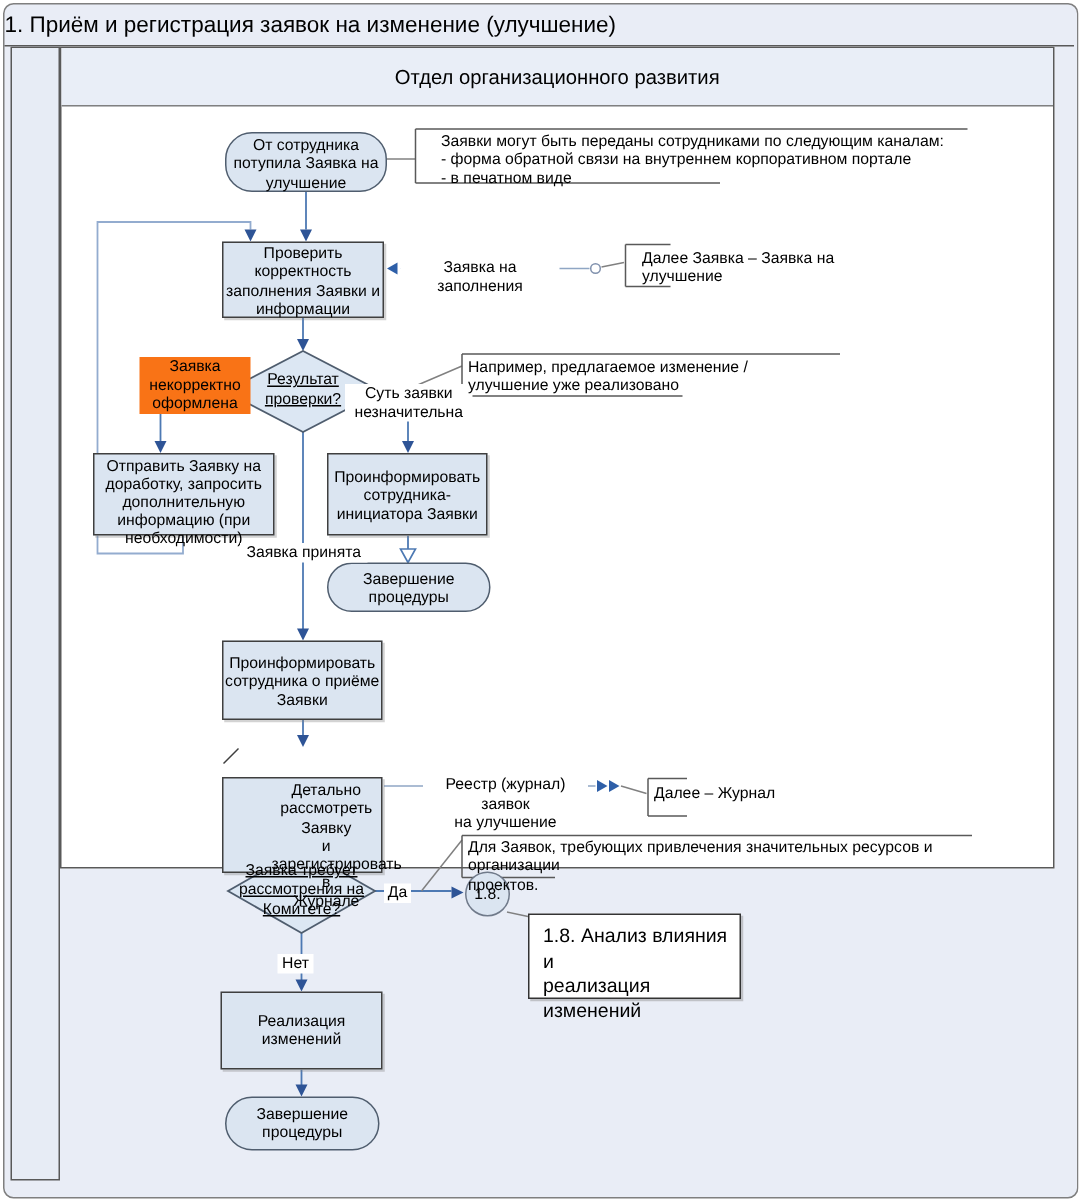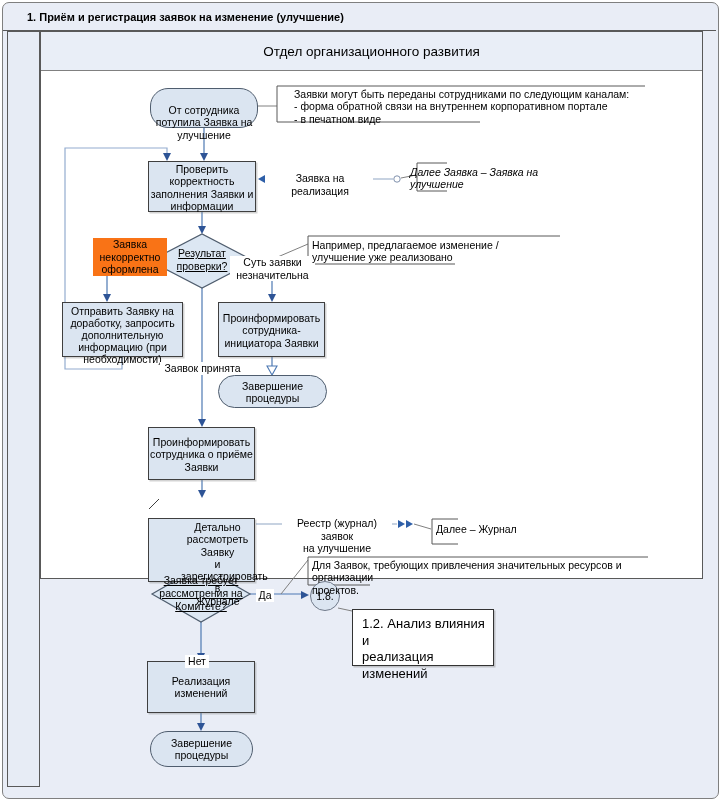--- a/index.html
+++ b/index.html
@@ -1,60 +1,60 @@
 <!DOCTYPE html>
 <html><head>
 <meta charset="utf-8">
 <style>
   html,body{margin:0;padding:0;background:#fff;}
   body{width:719px;height:800px;position:relative;font-family:"Liberation Sans",sans-serif;color:#000;}
   .abs{position:absolute;}
   #page-frame{left:2px;top:2px;width:715px;height:795px;background:#e9edf6;border:1px solid #7f7f7f;border-radius:7px;}
   #title-bar{left:3px;top:3px;width:713px;height:27px;border-bottom:1px solid #595959;display:flex;align-items:center;}
-  #title-bar .t{font-size:11px;padding-left:24px;font-weight:bold;}
+  #title-bar .t{font-size:15px;padding-left:0;}
   #lane-left{left:7px;top:31px;width:33px;height:756px;background:#e7ecf5;border:1px solid #595959;box-sizing:border-box;}
   #lane-main{left:40px;top:31px;width:663px;height:548px;background:#ffffff;border:1px solid #595959;box-sizing:border-box;}
   #lane-header{left:0;top:0;width:100%;height:39px;background:#e9eef7;border-bottom:1px solid #808080;box-sizing:border-box;display:flex;align-items:center;justify-content:center;font-size:13.5px;}
   #connector-layer{left:0;top:0;width:719px;height:800px;z-index:1;}
   .node,.lbl,.ann{z-index:2;}
   .pbox{background:#dbe5f1;border:1.4px solid #3f3f3f;box-sizing:border-box;text-align:center;
         font-size:10.5px;line-height:12.3px;white-space:pre-line;box-shadow:1.5px 1.5px 0 rgba(130,130,130,.35);}
   .oval{background:#dbe5f1;border:1.3px solid #4f5d6e;box-sizing:border-box;border-radius:18px;
         text-align:center;font-size:10.5px;line-height:12.3px;white-space:pre-line;}
   .dtext{text-align:center;font-size:10.5px;line-height:12.8px;white-space:pre-line;background:transparent;text-decoration:underline;}
   .lbl{font-size:10.5px;line-height:12.5px;text-align:center;white-space:pre-line;}
   .ann{font-size:10.5px;line-height:12.4px;white-space:pre-line;text-align:left;}
   #circle-12{left:310px;top:581px;width:30px;height:30px;border-radius:50%;background:#dbe5f1;border:1px solid #707a8a;
              box-sizing:border-box;display:flex;align-items:center;justify-content:center;font-size:10.5px;}
   #box-12{left:352px;top:609px;width:142px;height:57px;background:#fff;border:1px solid #333;box-sizing:border-box;
           box-shadow:1.5px 1.5px 0 rgba(130,130,130,.4);font-size:13px;line-height:16.5px;white-space:pre-line;padding:6px 0 0 9px;}
   
-  #start-oval{left:150px;top:88px;width:108px;height:40px;padding-top:15px;}
+  #start-oval{left:150px;top:88px;width:108px;height:40px;padding-top:2px;}
   #check-box{left:148px;top:161px;width:108px;height:51px;padding-top:1px;}
   #rework-box{left:62px;top:302px;width:121px;height:55px;padding-top:2px;overflow:visible;line-height:12.1px;}
   #inform-initiator-box{left:218px;top:302px;width:107px;height:55px;padding-top:9px;}
   #end-oval-1{left:218px;top:375px;width:109px;height:33px;padding-top:4px;}
   #inform-box{left:148px;top:427px;width:107px;height:53px;padding-top:8px;}
   #register-box{left:148px;top:518px;width:107px;height:64px;padding-top:2px;padding-left:32px;}
   #implement-box{left:147px;top:661px;width:108px;height:52px;padding-top:13px;}
   #end-oval-2{left:150px;top:731px;width:103px;height:36px;padding-top:5px;}
   #d1-text{left:160px;top:247px;width:84px;}
   #d2-text{left:150px;top:574px;width:102px;}
   
   #lbl-incorrect{left:93px;top:238px;width:74px;background:#f97316;}
   #lbl-minor{left:230px;top:256px;width:85px;background:#fff;}
   #lbl-accepted{left:160px;top:362px;width:85px;background:#fff;}
   #lbl-yes{left:256px;top:589px;width:18px;background:#fff;}
-  #lbl-no{left:185px;top:636px;width:24px;background:#fff;margin-top:19px;}
+  #lbl-no{left:185px;top:636px;width:24px;background:#fff;}
   #lbl-doc-request{left:267px;top:172px;width:106px;background:#fff;}
   #lbl-doc-register{left:282px;top:517px;width:110px;background:#fff;}
   
   #ann-channels{left:294px;top:88px;width:365px;}
   #ann-example{left:312px;top:239px;width:240px;}
-  #ann-term-request{left:410px;top:166px;width:136px;font-style:italic;}
+  #ann-term-request{left:428px;top:166px;width:136px;}
   #ann-term-journal{left:436px;top:523px;width:90px;}
   #ann-committee{left:312px;top:559px;width:345px;}
 </style>
 </head>
 <body>
 
 <div id="page-frame" class="abs"></div>
 <div id="title-bar" class="abs">
   <div class="t">1. Приём и регистрация заявок на изменение (улучшение)</div>
 </div>
@@ -166,37 +166,37 @@
 сотрудника о приёме
 Заявки</div>
 <div id="register-box" class="abs node pbox">Детально
 рассмотреть Заявку
 и зарегистрировать в
 Журнале</div>
 <div id="d2-text" class="abs node dtext">Заявка требует
 рассмотрения на
 Комитете?</div>
 <div id="circle-12" class="abs node">1.8.</div>
-<div id="box-12" class="abs node">1.2. Анализ влияния и
+<div id="box-12" class="abs node">1.8. Анализ влияния и
 реализация
 изменений</div>
 <div id="implement-box" class="abs node pbox">Реализация
 изменений</div>
 <div id="end-oval-2" class="abs node oval">Завершение
 процедуры</div>
 
 <div id="lbl-incorrect" class="abs lbl">Заявка
 некорректно
 оформлена</div>
 <div id="lbl-minor" class="abs lbl">Суть заявки
 незначительна</div>
-<div id="lbl-accepted" class="abs lbl">Заявок принята</div>
+<div id="lbl-accepted" class="abs lbl">Заявка принята</div>
 <div id="lbl-yes" class="abs lbl">Да</div>
 <div id="lbl-no" class="abs lbl">Нет</div>
-<div id="lbl-doc-request" class="abs lbl">Заявка на реализация</div>
+<div id="lbl-doc-request" class="abs lbl">Заявка на заполнения</div>
 <div id="lbl-doc-register" class="abs lbl">Реестр (журнал) заявок
 на улучшение</div>
 
 <div id="ann-channels" class="abs ann">Заявки могут быть переданы сотрудниками по следующим каналам:
 - форма обратной связи на внутреннем корпоративном портале
 - в печатном виде</div>
 <div id="ann-example" class="abs ann">Например, предлагаемое изменение /
 улучшение уже реализовано</div>
 <div id="ann-term-request" class="abs ann">Далее Заявка – Заявка на
 улучшение</div>

